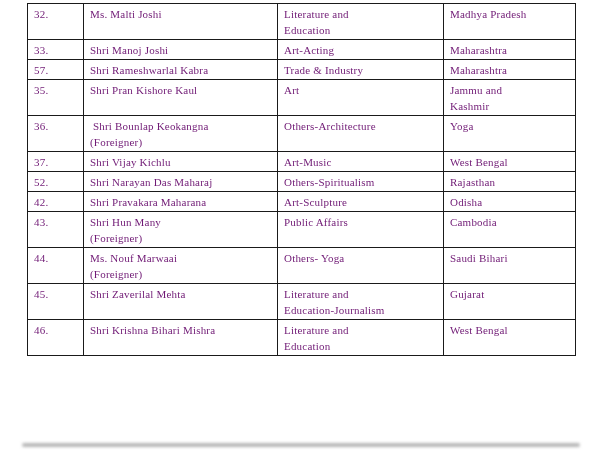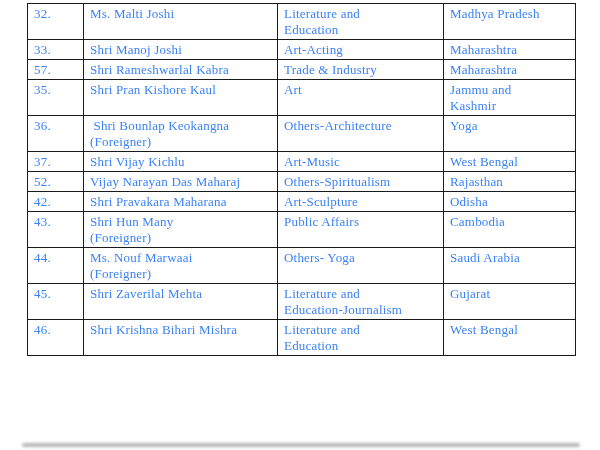--- a/index.html
+++ b/index.html
@@ -24,24 +24,24 @@
     left: 27px;
     top: 3px;
     width: 548px;
     border-collapse: collapse;
     table-layout: fixed;
   }
   table.awards td {
     border: 1px solid #1a1a1a;
     vertical-align: top;
     padding: 2px 6px 1px 6px;
-    font-size: 13px;
+    font-size: 11px;
     line-height: 16px;
     letter-spacing: 0.2px;
-    color: #3b82f6;
+    color: #701a75;
     white-space: pre-wrap;
     overflow: hidden;
   }
   col.c-num   { width: 56px; }
   col.c-name  { width: 194px; }
   col.c-field { width: 166px; }
   col.c-state { width: 132px; }
   .bottom-edge {
     position: absolute;
     left: 22px;
@@ -100,21 +100,21 @@
       <td>Yoga</td>
     </tr>
         <tr>
       <td>37.</td>
       <td>Shri Vijay Kichlu</td>
       <td>Art-Music</td>
       <td>West Bengal</td>
     </tr>
         <tr>
       <td>52.</td>
-      <td>Vijay Narayan Das Maharaj</td>
+      <td>Shri Narayan Das Maharaj</td>
       <td>Others-Spiritualism</td>
       <td>Rajasthan</td>
     </tr>
         <tr>
       <td>42.</td>
       <td>Shri Pravakara Maharana</td>
       <td>Art-Sculpture</td>
       <td>Odisha</td>
     </tr>
         <tr>
@@ -122,21 +122,21 @@
       <td>Shri Hun Many
 (Foreigner)</td>
       <td>Public Affairs</td>
       <td>Cambodia</td>
     </tr>
         <tr>
       <td>44.</td>
       <td>Ms. Nouf Marwaai
 (Foreigner)</td>
       <td>Others- Yoga</td>
-      <td>Saudi Arabia</td>
+      <td>Saudi Bihari</td>
     </tr>
         <tr>
       <td>45.</td>
       <td>Shri Zaverilal Mehta</td>
       <td>Literature and
 Education-Journalism</td>
       <td>Gujarat</td>
     </tr>
         <tr>
       <td>46.</td>

